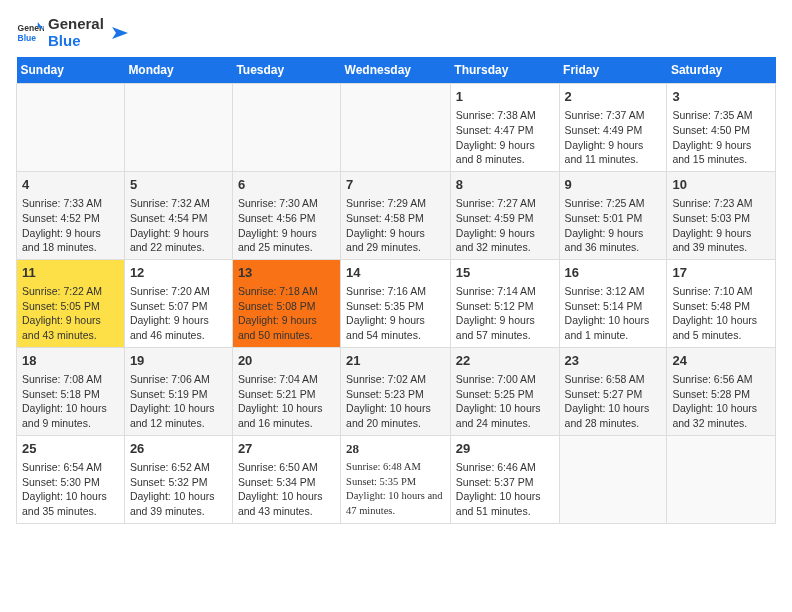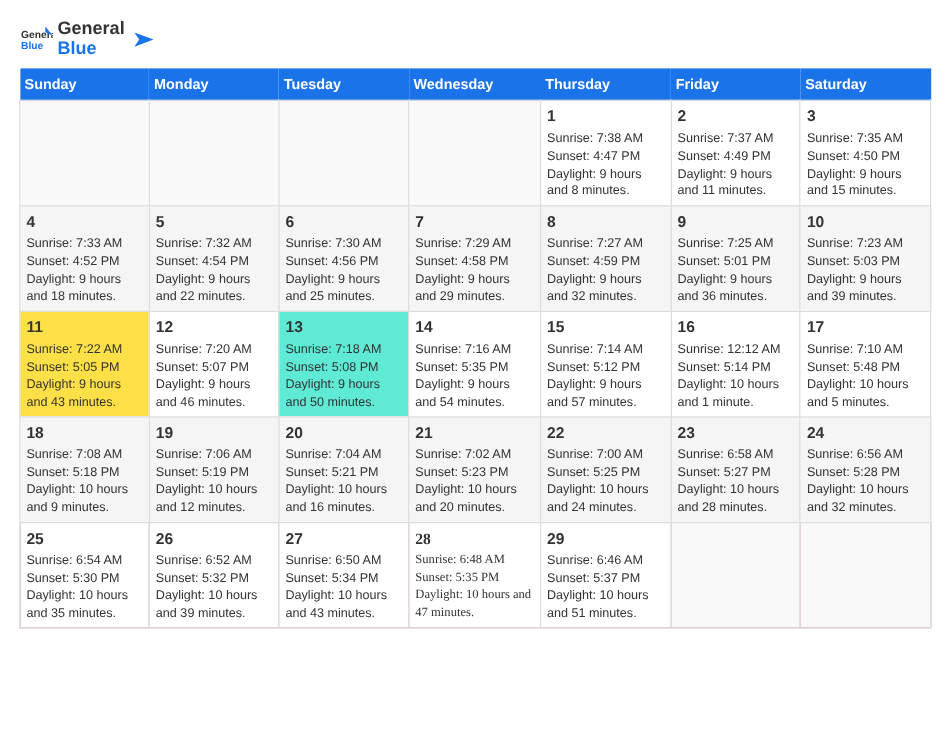--- a/index.html
+++ b/index.html
@@ -190,41 +190,41 @@
           <div>Sunrise: 7:22 AM</div>
           <div>Sunset: 5:05 PM</div>
           <div>Daylight: 9 hours and 43 minutes.</div>
         </td>
         <td style="background: rgb(255, 255, 255);">
           <div class="day-number">12</div>
           <div>Sunrise: 7:20 AM</div>
           <div>Sunset: 5:07 PM</div>
           <div>Daylight: 9 hours and 46 minutes.</div>
         </td>
-        <td style="background: #5eead4;">
+        <td style="background: #f97316;">
           <div class="day-number">13</div>
           <div>Sunrise: 7:18 AM</div>
           <div>Sunset: 5:08 PM</div>
           <div>Daylight: 9 hours and 50 minutes.</div>
         </td>
         <td style="background: rgb(255, 255, 255);">
           <div class="day-number">14</div>
           <div>Sunrise: 7:16 AM</div>
           <div>Sunset: 5:35 PM</div>
           <div>Daylight: 9 hours and 54 minutes.</div>
         </td>
         <td style="background: rgb(255, 255, 255);">
           <div class="day-number">15</div>
           <div>Sunrise: 7:14 AM</div>
           <div>Sunset: 5:12 PM</div>
           <div>Daylight: 9 hours and 57 minutes.</div>
         </td>
         <td style="background: rgb(255, 255, 255);">
           <div class="day-number">16</div>
-          <div>Sunrise: 12:12 AM</div>
+          <div>Sunrise: 3:12 AM</div>
           <div>Sunset: 5:14 PM</div>
           <div>Daylight: 10 hours and 1 minute.</div>
         </td>
         <td style="background: rgb(255, 255, 255);">
           <div class="day-number">17</div>
           <div>Sunrise: 7:10 AM</div>
           <div>Sunset: 5:48 PM</div>
           <div>Daylight: 10 hours and 5 minutes.</div>
         </td>
       </tr>

